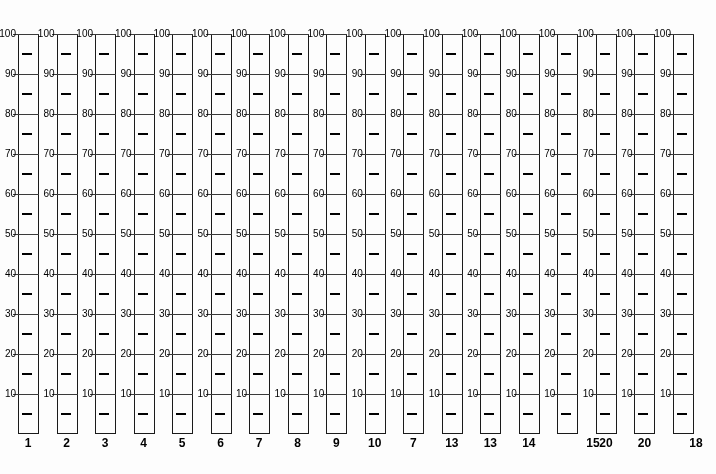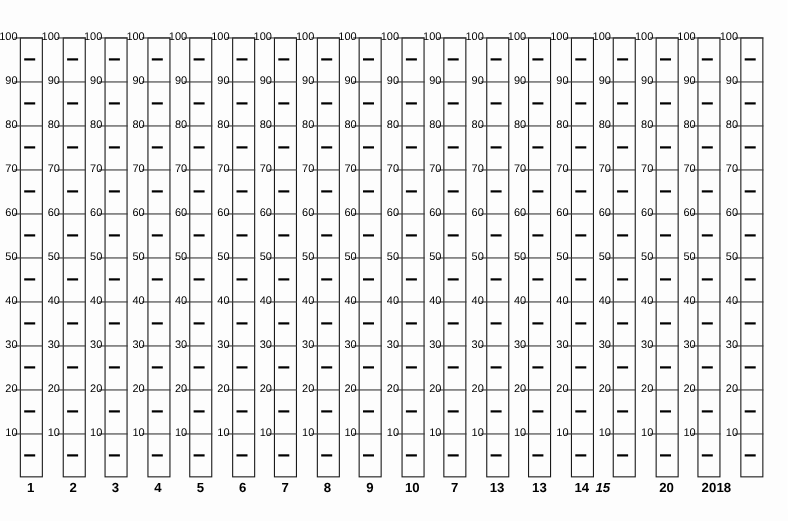--- a/index.html
+++ b/index.html
@@ -544,21 +544,21 @@
       <div class="minor-dash" style="left: 561.42px; top: 53px; width: 10px;"></div>
       <div class="minor-dash" style="left: 561.42px; top: 93px; width: 10px;"></div>
       <div class="minor-dash" style="left: 561.42px; top: 133px; width: 10px;"></div>
       <div class="minor-dash" style="left: 561.42px; top: 173px; width: 10px;"></div>
       <div class="minor-dash" style="left: 561.42px; top: 213px; width: 10px;"></div>
       <div class="minor-dash" style="left: 561.42px; top: 253px; width: 10px;"></div>
       <div class="minor-dash" style="left: 561.42px; top: 293px; width: 10px;"></div>
       <div class="minor-dash" style="left: 561.42px; top: 333px; width: 10px;"></div>
       <div class="minor-dash" style="left: 561.42px; top: 373px; width: 10px;"></div>
       <div class="minor-dash" style="left: 561.42px; top: 413px; width: 10px;"></div>
-      <div class="pipe-number" style="left: 533px; top: 436px; font-style: italic;">15</div>
+      <div class="pipe-number" style="left: 578px; top: 436px;">15</div>
       <div class="pipe-box" style="left: 595.95px; top: 34px; width: 21px; height: 400px;"></div>
       <div class="rung" style="left: 590.95px; top: 34px; width: 26px;"></div>
       <div class="tick-label" style="left: 571.95px; top: 28px;">100</div>
       <div class="rung" style="left: 590.95px; top: 74px; width: 26px;"></div>
       <div class="tick-label" style="left: 571.95px; top: 68px;">90</div>
       <div class="rung" style="left: 590.95px; top: 114px; width: 26px;"></div>
       <div class="tick-label" style="left: 571.95px; top: 108px;">80</div>
       <div class="rung" style="left: 590.95px; top: 154px; width: 26px;"></div>
       <div class="tick-label" style="left: 571.95px; top: 148px;">70</div>
       <div class="rung" style="left: 590.95px; top: 194px; width: 26px;"></div>
@@ -640,15 +640,15 @@
       <div class="minor-dash" style="left: 677.01px; top: 53px; width: 10px;"></div>
       <div class="minor-dash" style="left: 677.01px; top: 93px; width: 10px;"></div>
       <div class="minor-dash" style="left: 677.01px; top: 133px; width: 10px;"></div>
       <div class="minor-dash" style="left: 677.01px; top: 173px; width: 10px;"></div>
       <div class="minor-dash" style="left: 677.01px; top: 213px; width: 10px;"></div>
       <div class="minor-dash" style="left: 677.01px; top: 253px; width: 10px;"></div>
       <div class="minor-dash" style="left: 677.01px; top: 293px; width: 10px;"></div>
       <div class="minor-dash" style="left: 677.01px; top: 333px; width: 10px;"></div>
       <div class="minor-dash" style="left: 677.01px; top: 373px; width: 10px;"></div>
       <div class="minor-dash" style="left: 677.01px; top: 413px; width: 10px;"></div>
-      <div class="pipe-number" style="left: 643px; top: 436px; text-align: center;">18</div>
+      <div class="pipe-number" style="left: 681px; top: 436px; text-align: center;">18</div>
     </div>
 </div>
 
 </body></html>

